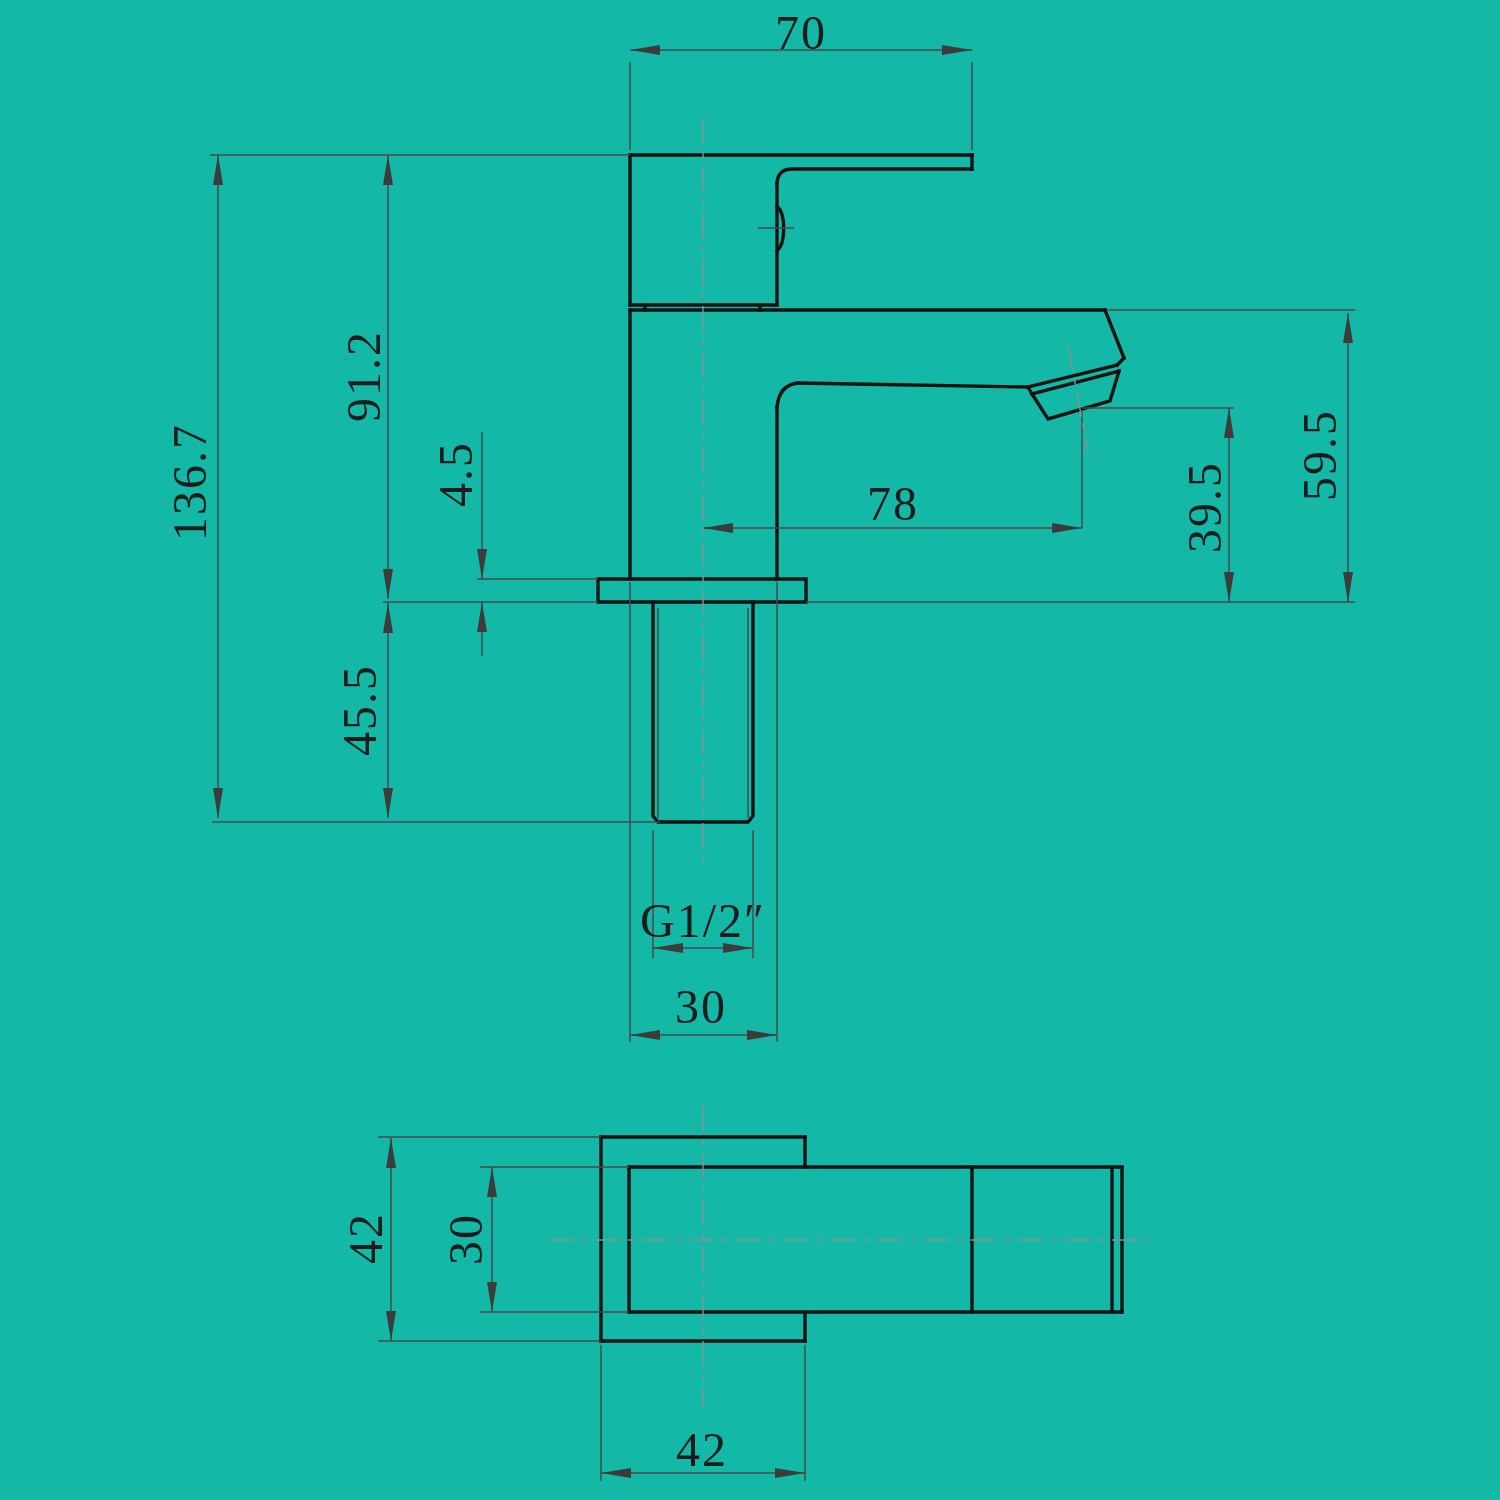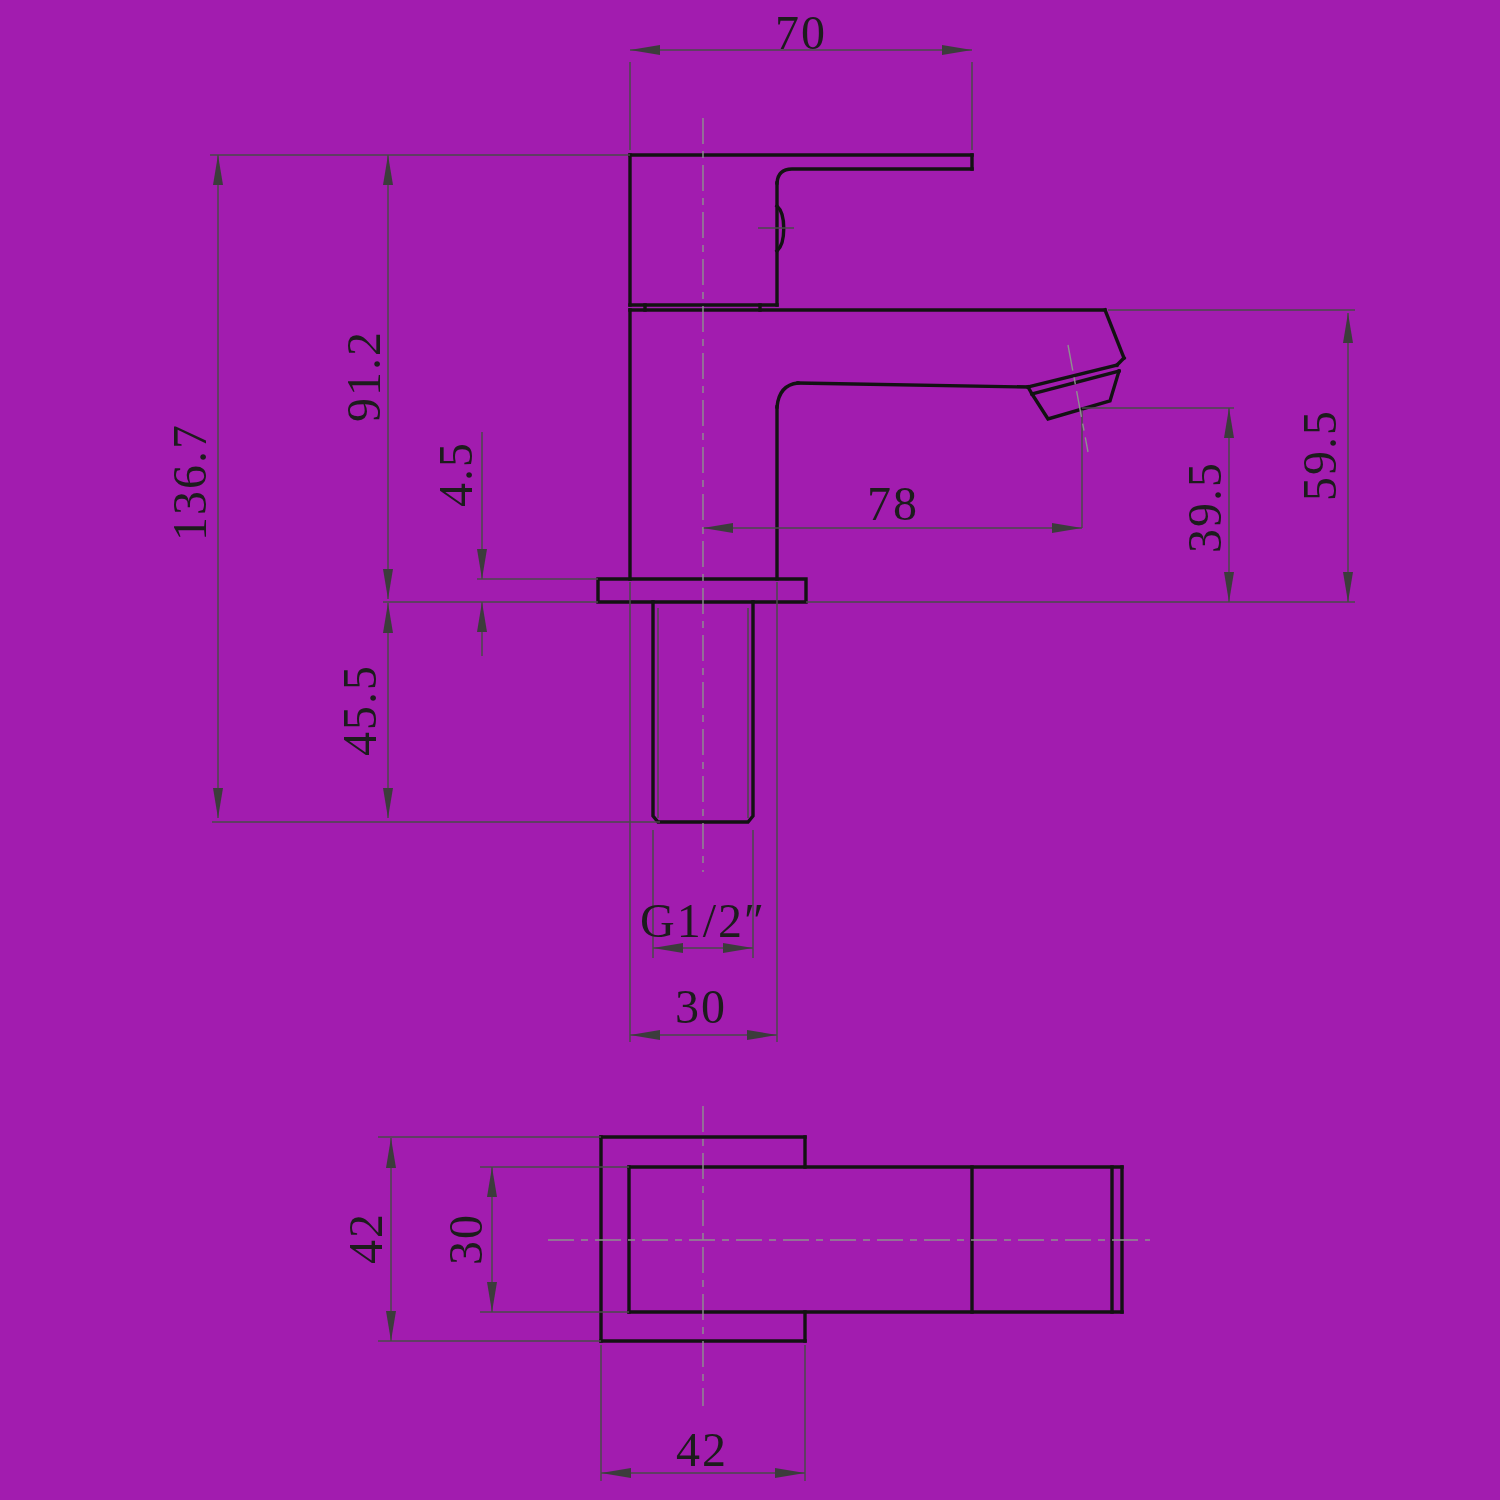--- a/index.html
+++ b/index.html
@@ -1,16 +1,16 @@
 <!DOCTYPE html>
 <html><head>
 <meta charset="utf-8">
 <style>
   html,body{margin:0;padding:0;background:#ffffff;}
-  #stage{width:1500px;height:1500px;position:relative;background:#a21caf;overflow:hidden;}
+  #stage{width:1500px;height:1500px;position:relative;background:#14b8a6;overflow:hidden;}
   svg{display:block;}
   .thick{fill:none;stroke:#121212;stroke-width:3.4;stroke-linecap:square;stroke-linejoin:miter;}
   .thin{fill:none;stroke:#4a4a4a;stroke-width:1.5;stroke-linecap:butt;}
   .center{fill:none;stroke:#8f8f8f;stroke-width:1.4;stroke-dasharray:26 7 7 7;}
   .arrow{fill:#3c3c3c;stroke:none;}
   text.dim{font-family:"Liberation Serif","DejaVu Serif",serif;font-size:48px;fill:#1c1c1c;letter-spacing:2px;}
 </style>
 </head>
 <body>
 

